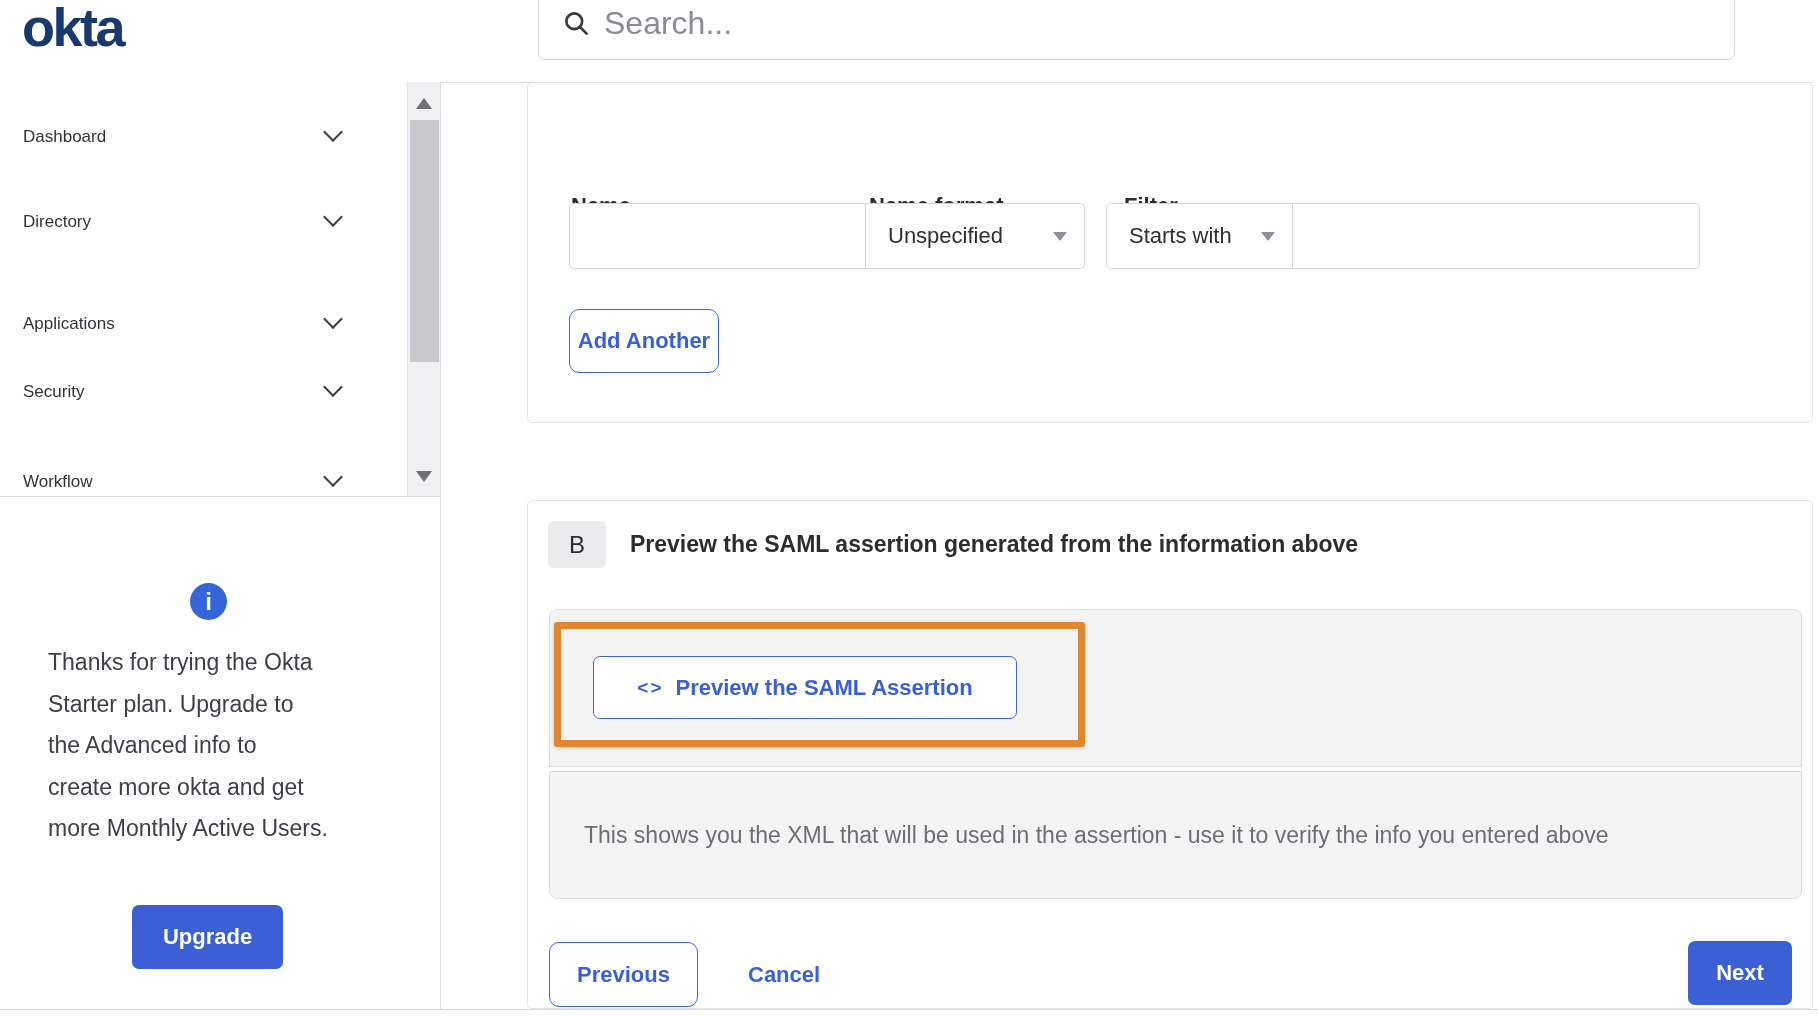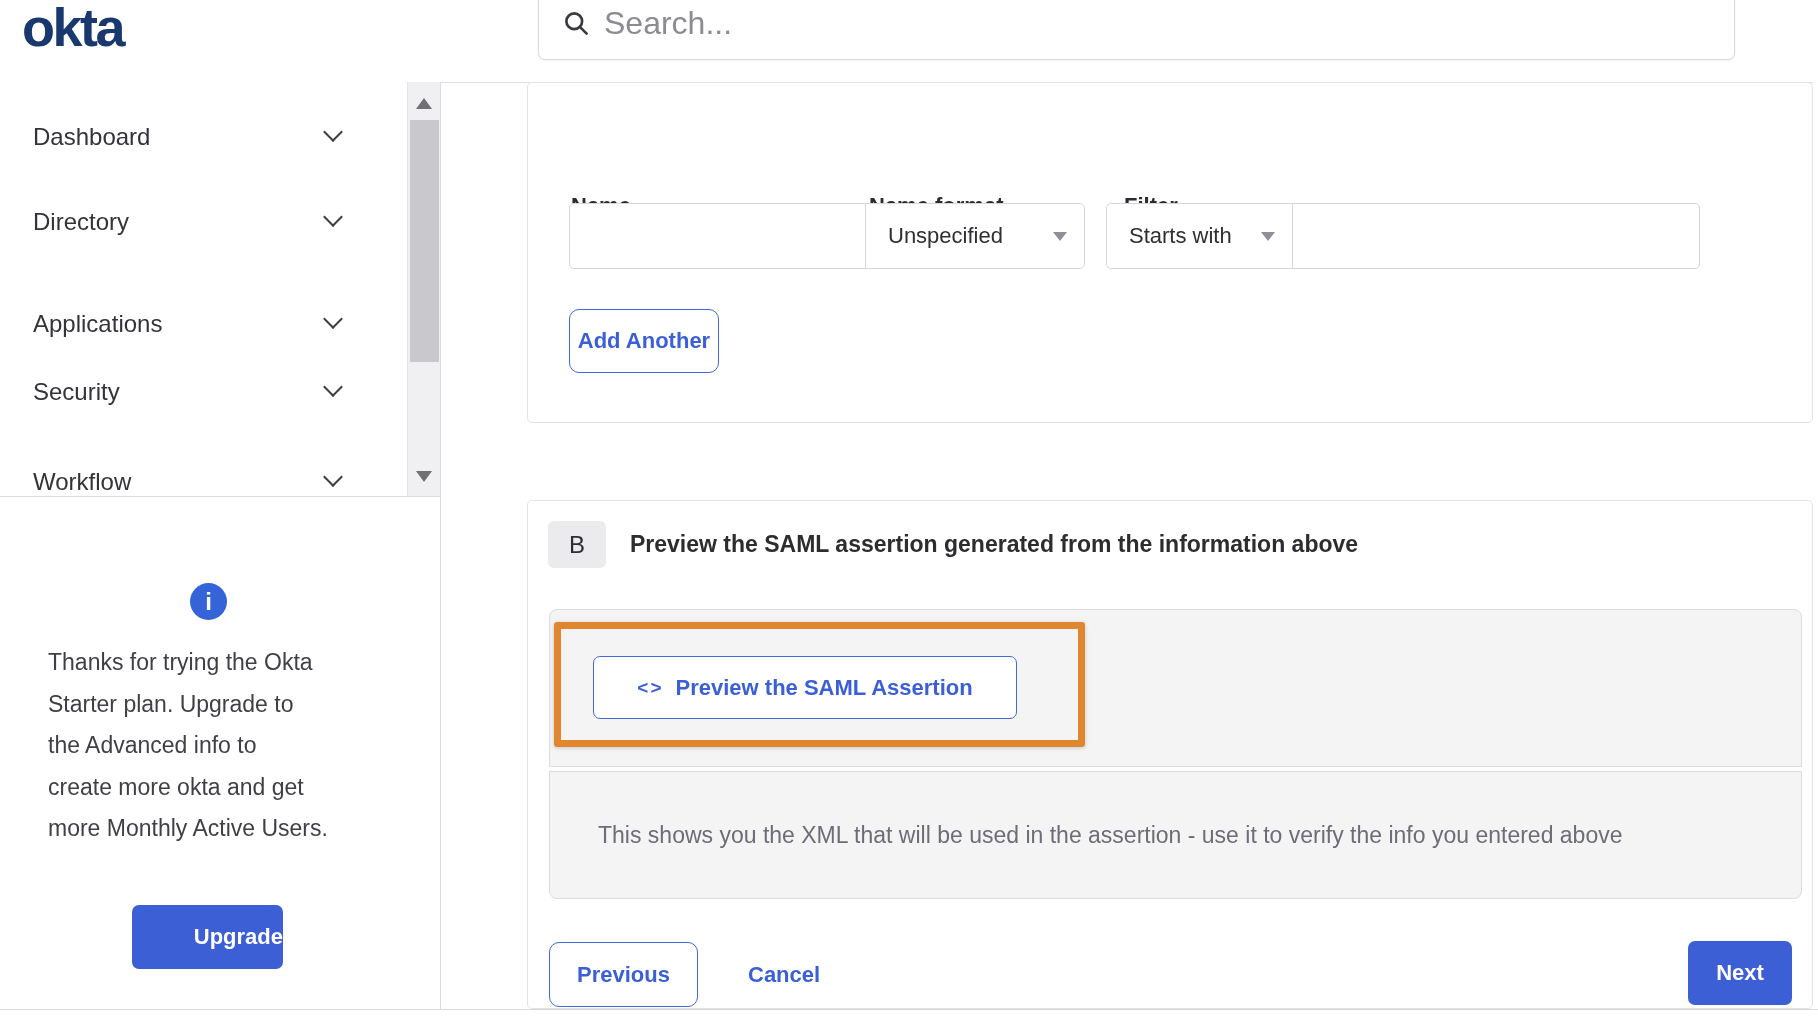--- a/index.html
+++ b/index.html
@@ -46,21 +46,21 @@
   }
   .sidebar {
     position:relative; width:100%; height:415px;
     border-bottom:1px solid #dcdce0;
   }
   .nav-item {
     position:absolute; left:0; width:408px; height:60px;
     display:flex; align-items:center; cursor:pointer;
   }
   .nav-item span.lbl {
-    margin-left:33px; font-size:24px; font-weight:500; color:#33333a;
+    margin-left:23px; font-size:17px; font-weight:500; color:#33333a;
   }
   .chev {
     position:absolute; right:68px; top:18px;
     width:14px; height:14px;
     border-right:2.5px solid #3f3f46; border-bottom:2.5px solid #3f3f46;
     transform:rotate(45deg);
   }
   .scrollbar {
     position:absolute; right:0; top:0; width:33px; height:414px;
     background:#f0f0f2; border-left:1px solid #e4e4e7;
@@ -83,21 +83,21 @@
     font-size:24px; font-weight:700;
   }
   .plan-text {
     position:absolute; left:48px; top:560px; width:340px;
     font-size:23px; line-height:41.5px; color:#3f3f47;
   }
   .btn-upgrade {
     position:absolute; left:132px; top:823px; width:151px; height:64px;
     background:#3d5fd6; border:none; border-radius:7px;
     color:#fff; font-size:22px; font-weight:700;
-    font-family:"Liberation Sans", sans-serif; cursor:pointer;text-align:right;
+    font-family:"Liberation Sans", sans-serif; cursor:pointer;
   }
 
   
   .card {
     position:absolute; left:527px; width:1286px; background:#fff;
     border:1px solid #e3e3e6; border-radius:5px;
   }
   .card-a { top:82px;  height:341px; }
   .card-b { top:500px; height:509px; }
 
@@ -137,21 +137,21 @@
     position:absolute; left:102px; top:20px; height:47px;
     display:flex; align-items:center;
     font-size:23px; font-weight:700; color:#2c2c31;
   }
   .gray-box {
     position:absolute; left:21px; width:1253px;
     background:#f4f4f5; border:1px solid #dcdce0;
   }
   .gray-box.one { top:108px; height:158px; border-radius:8px 8px 0 0; }
   .gray-box.two { top:270px; height:128px; border-radius:0 0 8px 8px;
-                  display:flex; align-items:center; padding-left:48px;
+                  display:flex; align-items:center; padding-left:34px;
                   font-size:23px; color:#6d6d76; }
   .annot-rect {
     position:absolute; left:26px; top:121px; width:531px; height:125px;
     border:7px solid #e0862f; border-radius:3px;
     box-shadow:0 1px 4px rgba(0,0,0,0.18); z-index:5;
   }
   .btn-preview {
     position:absolute; left:65px; top:155px; width:424px; height:63px;
     border-radius:7px; z-index:6;
   }

